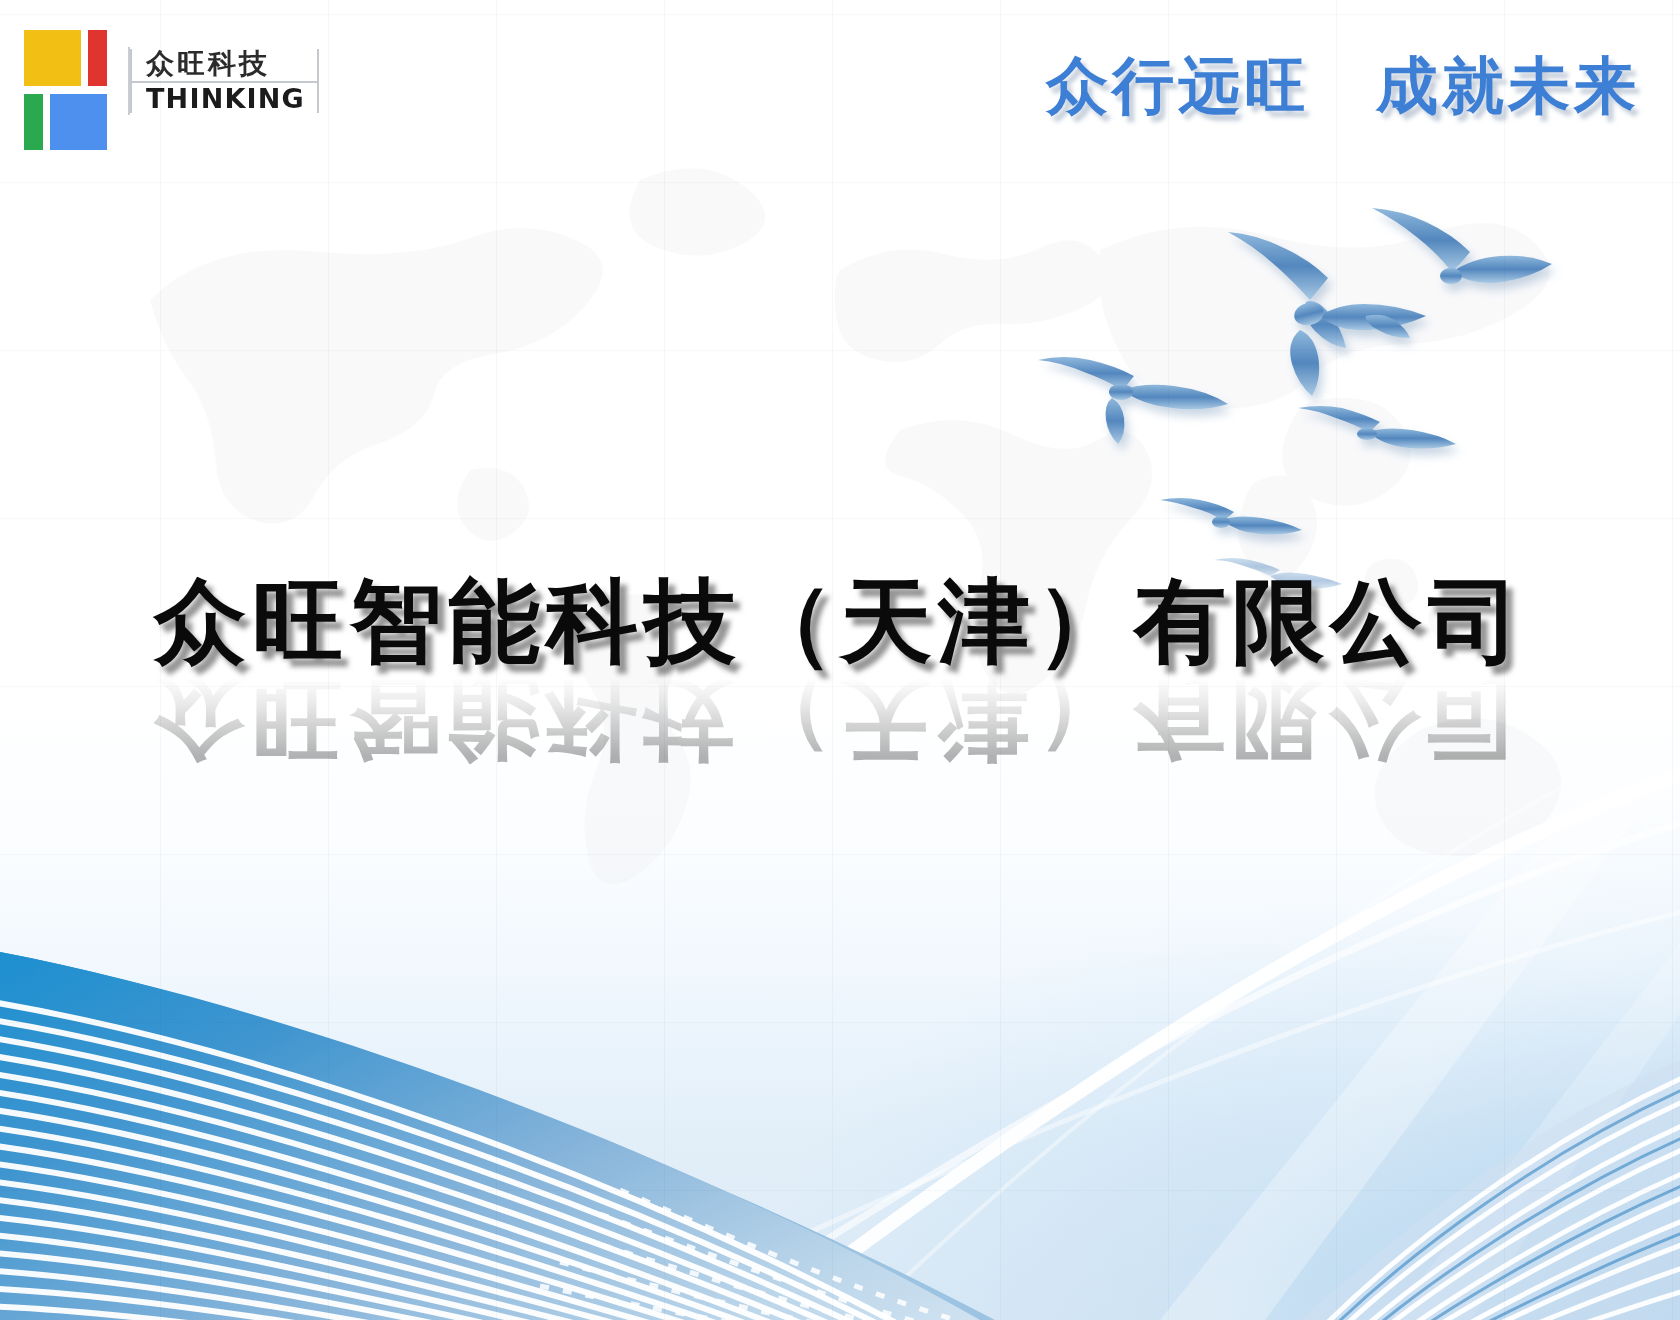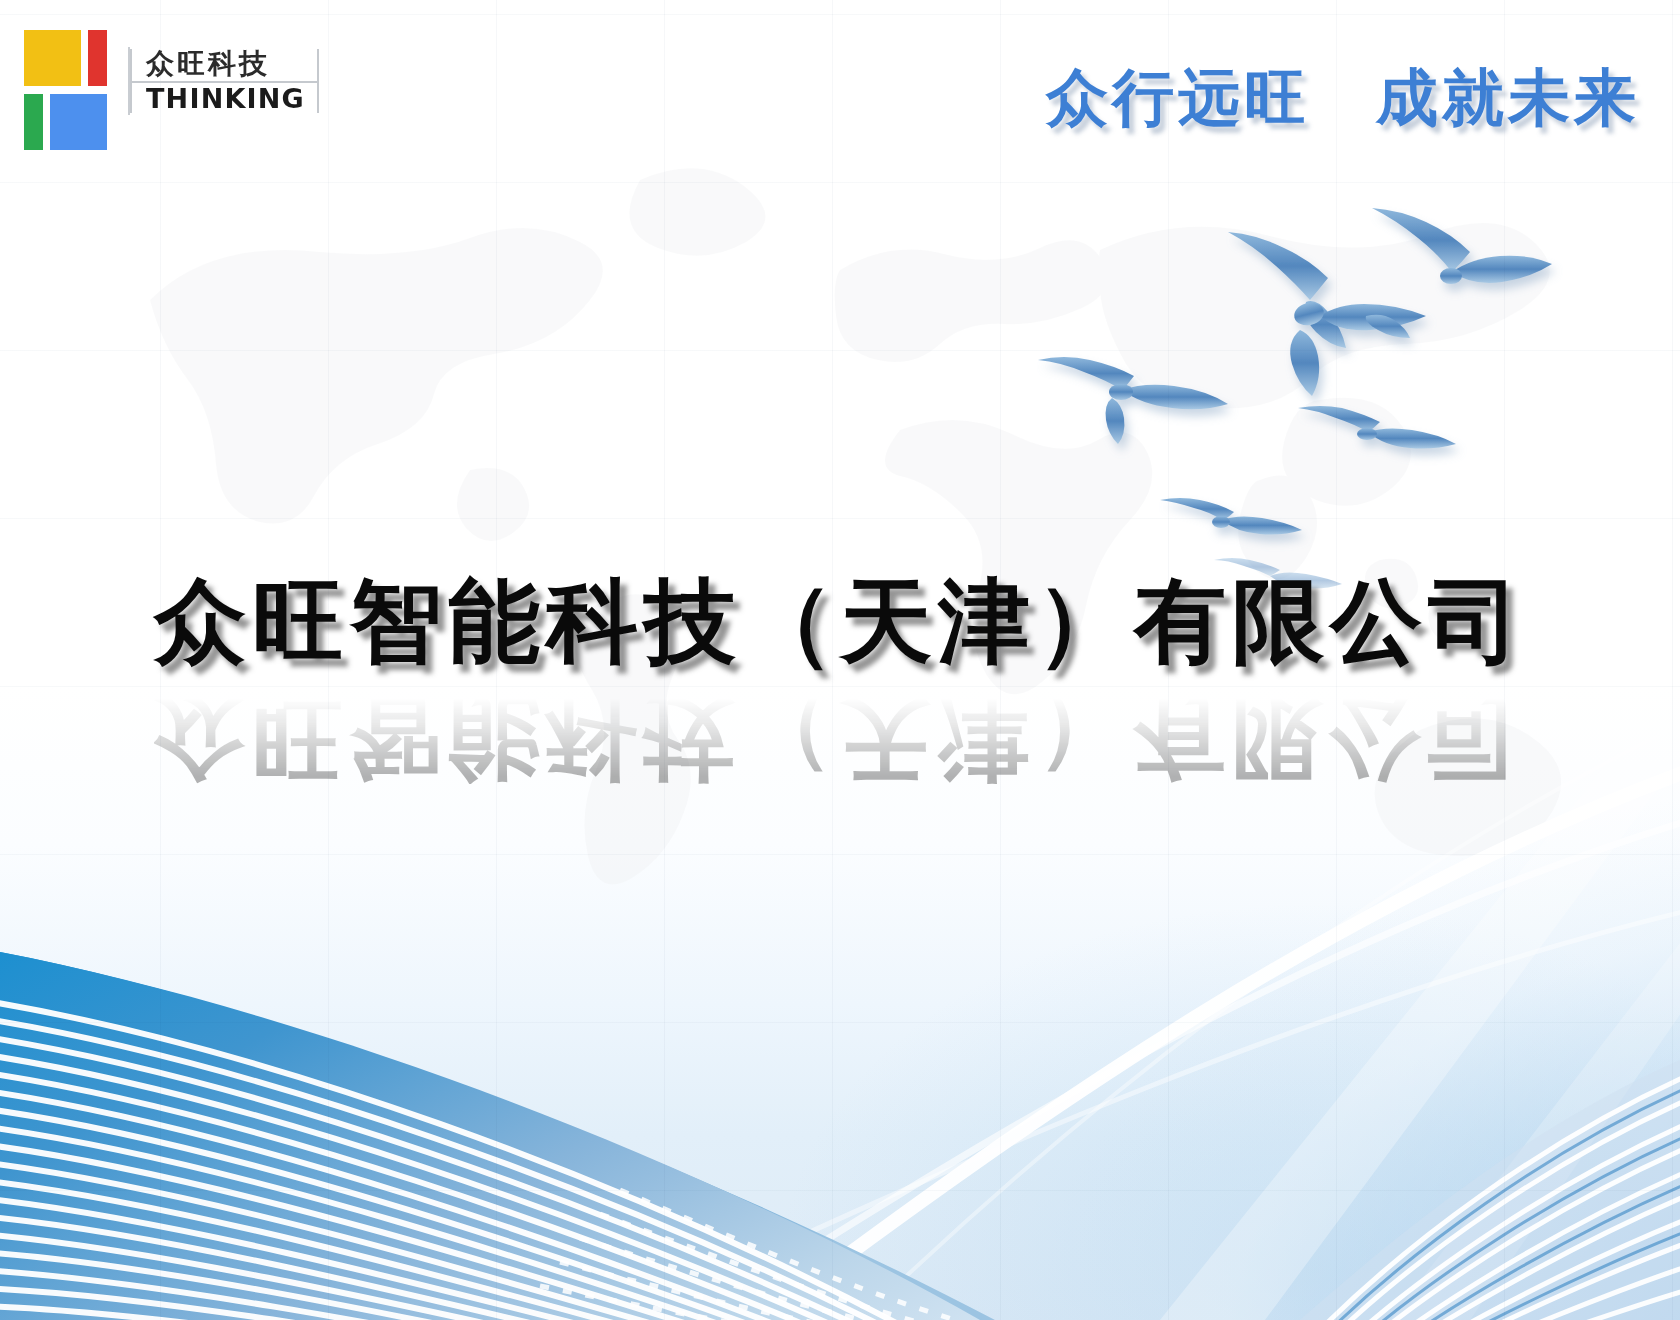--- a/index.html
+++ b/index.html
@@ -90,31 +90,31 @@
     position:absolute; left:0; top:2px; bottom:2px; width:2px; background:#c5c9ce;
   }
   #logo-divider-r {
     position:absolute; right:-14px; top:2px; bottom:2px; width:2px; background:#c5c9ce;
   }
   #logo-divider-h {
     position:absolute; left:0; right:-14px; top:50%; height:2px; background:#c5c9ce;
   }
 
   #slogan {
-    position:absolute; right:40px; top:56px;
+    position:absolute; right:40px; top:44px;
     font-size:62px; font-weight:900; color:#3d7fd4;
     letter-spacing:4px; white-space:nowrap;
     font-family:"DejaVu Sans","Liberation Sans", sans-serif;
     text-shadow:5px 6px 4px rgba(120,140,170,.42);
   }
 
   
   #title-wrap {
     position:absolute; left:0; right:0; top:576px;
-    display:flex; flex-direction:column; align-items:center;gap:20px;
+    display:flex; flex-direction:column; align-items:center;
   }
   #title {
     font-size:92px; font-weight:700; color:#0a0a0a;
     letter-spacing:6px; white-space:nowrap; line-height:1.0;
     font-family:"DejaVu Sans","Liberation Sans", sans-serif;
     text-shadow:7px 8px 5px rgba(60,60,60,.55);
   }
   #title-reflection {
     font-size:92px; font-weight:700; color:#0a0a0a;
     letter-spacing:6px; white-space:nowrap; line-height:1.0;

